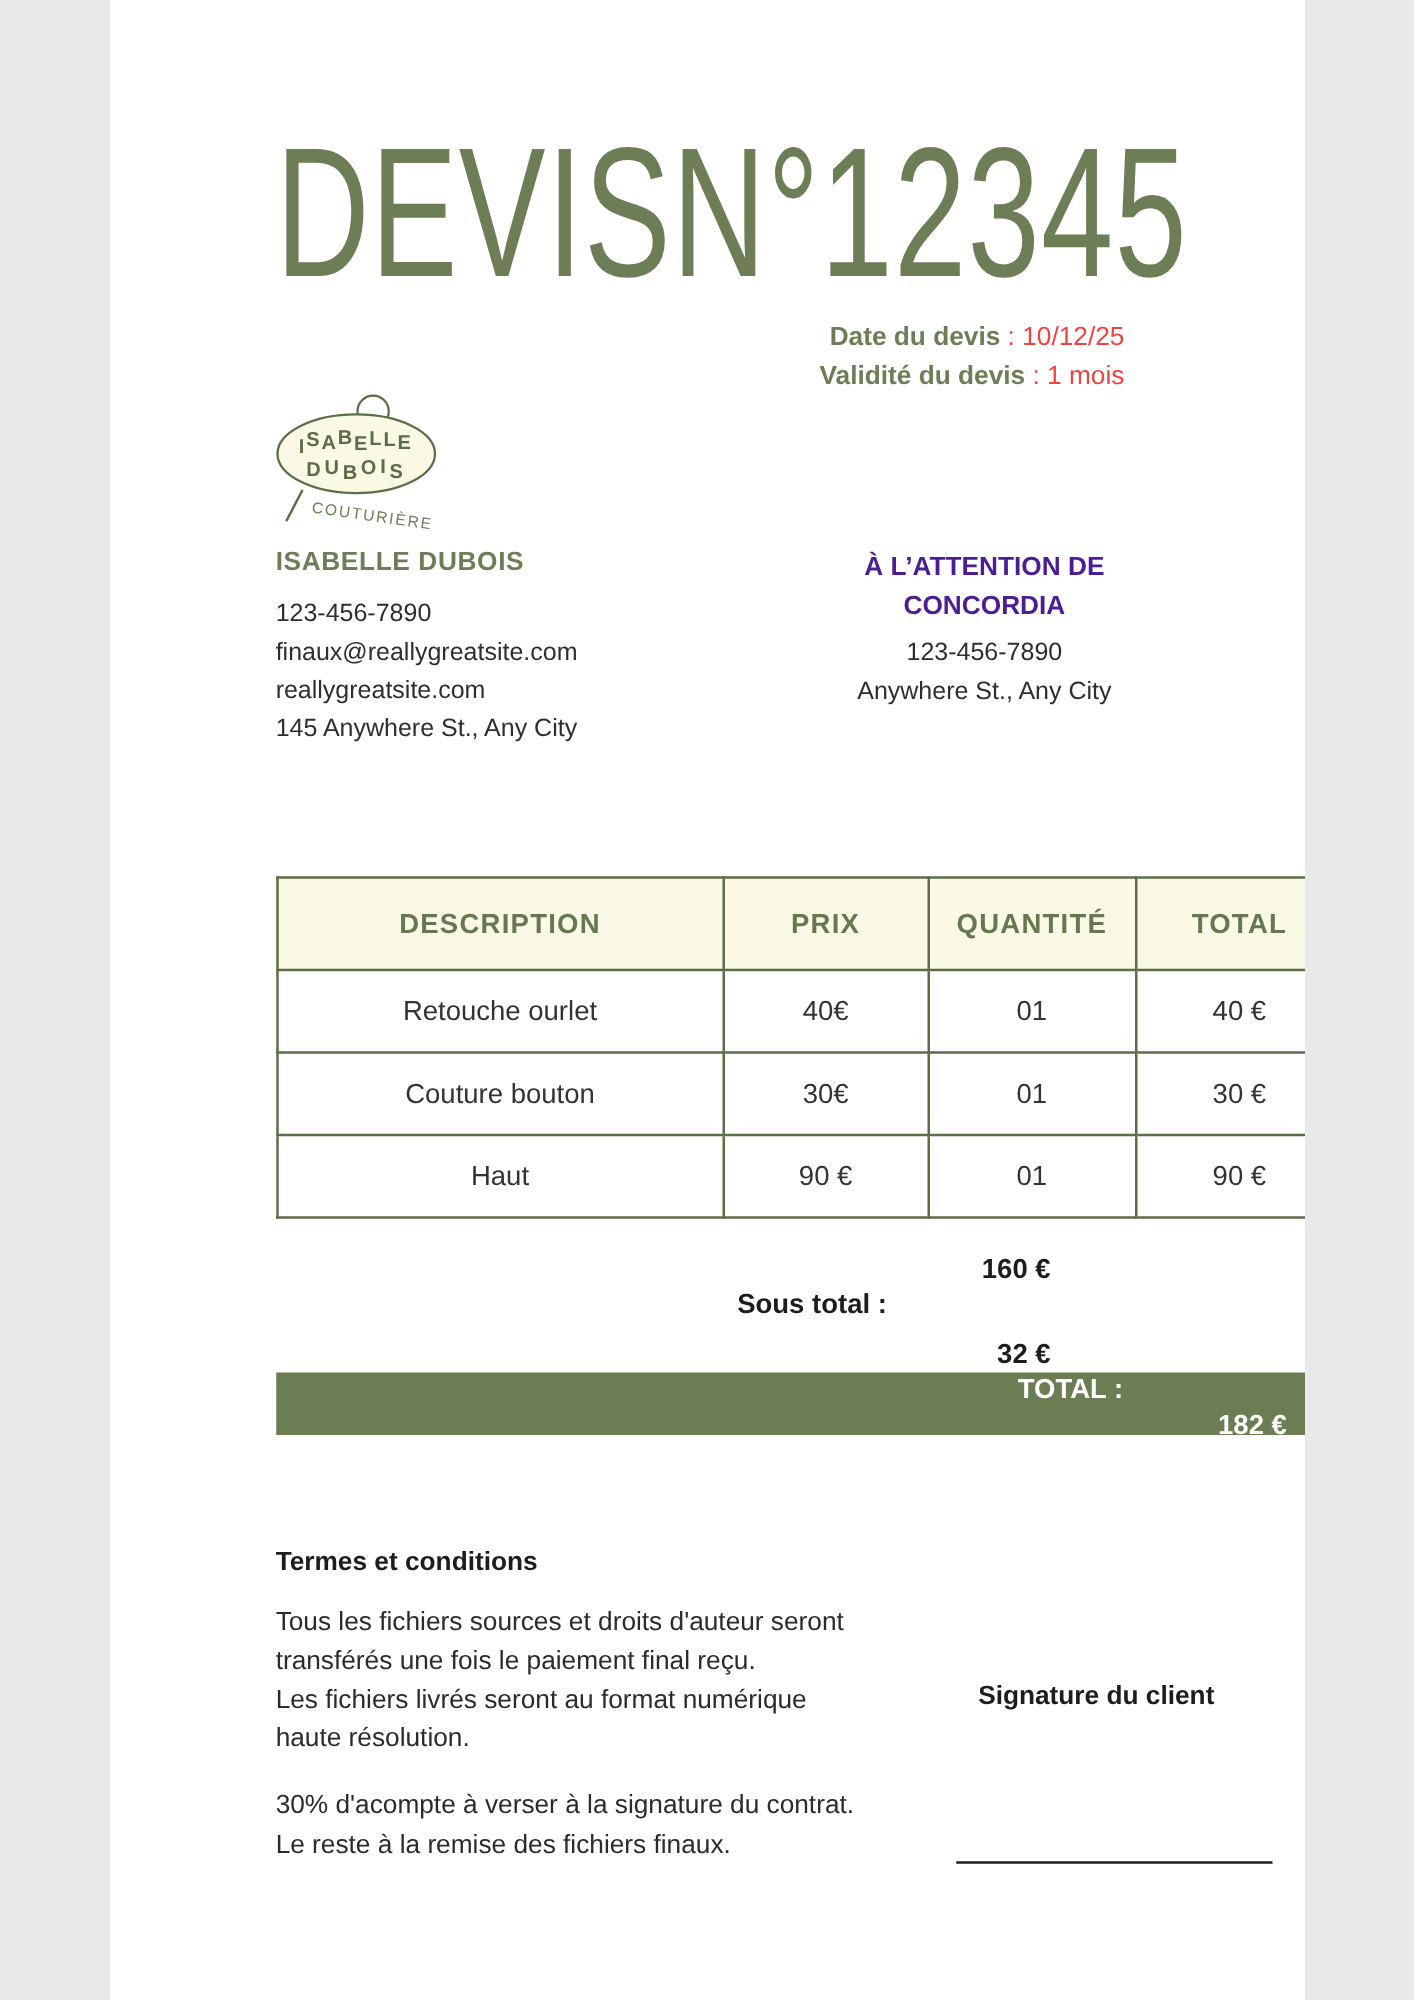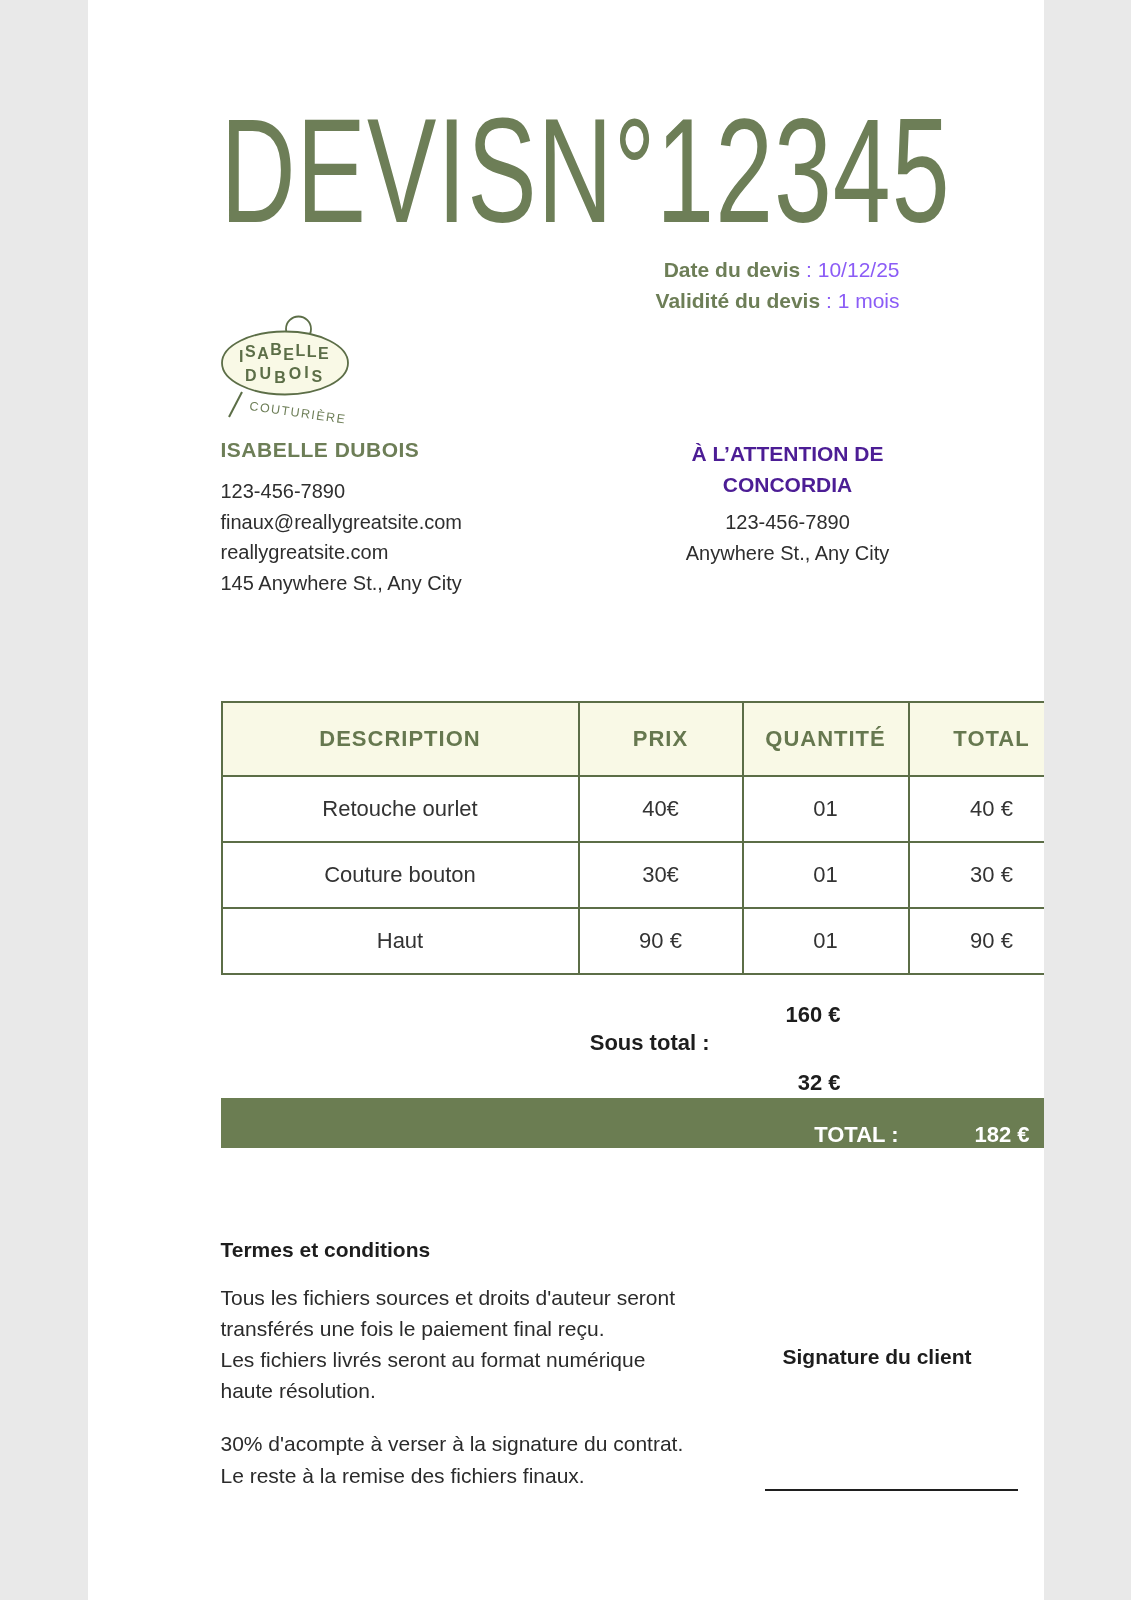--- a/index.html
+++ b/index.html
@@ -12,21 +12,21 @@
   }
   
   .title-row{ position:absolute; left:133px; right:144px; top:96px; height:150px;
     display:flex; justify-content:space-between; align-items:center; }
   .title-text{ font-size:104px; font-weight:400; color:#6d7e57; letter-spacing:1px;
     display:inline-block; transform:scaleY(1.42); white-space:nowrap; }
   
   .meta{ position:absolute; right:144px; top:254px; text-align:right;
     font-size:21px; line-height:31px; }
   .meta b{ color:#6d7e57; font-weight:700; }
-  .meta span{ color:#8b5cf6; }
+  .meta span{ color:#ef4444; }
   
   .sender{ position:absolute; left:133px; top:438px; }
   .sender-name{ font-size:21px; font-weight:700; color:#6d7e57; letter-spacing:.5px; }
   .sender-lines{ margin-top:14px; font-size:20px; line-height:30.5px; color:#2e2e2e; }
   .recipient{ position:absolute; right:131px; top:438px; width:250px; text-align:center; }
   .recipient-heading{ font-size:21px; font-weight:700; color:#4c1d95; line-height:31px; }
   .recipient-lines{ margin-top:7px; font-size:20px; line-height:30.5px; color:#2e2e2e; }
   
   table.items{ position:absolute; left:133px; top:701px; width:853px;
     border-collapse:collapse; table-layout:fixed; }
@@ -34,23 +34,23 @@
   table.items th{ height:74px; background:#f9f9e6; color:#66784f;
     font-size:22px; font-weight:700; letter-spacing:1px; }
   table.items td{ height:66px; font-size:22px; font-weight:400; color:#333333; }
   
   .totals{ position:absolute; right:203px; top:995px; width:346px; }
   .totals-row{ display:flex; justify-content:flex-end; line-height:40px;
     font-size:22px; font-weight:700; color:#1d1d1d; }
   .t-label{ flex:1; text-align:right;margin-top:28px; }
   .t-value{ width:131px; text-align:right; }
   .total-bar{ position:absolute; left:133px; top:1098px; width:853px; height:50px;
-    background:#6b7d52; display:flex; align-items:flex-end; justify-content:flex-end;
+    background:#6b7d52; display:flex; align-items:flex-start; justify-content:flex-end;
     padding-right:44px; color:#ffffff; font-size:22px; font-weight:700; }
-  .total-bar .t-value{ width:131px; }
+  .total-bar .t-value{ width:131px;margin-top:29px; }
   
   .terms-heading{ position:absolute; left:133px; top:1238px;
     font-size:21px; font-weight:700; color:#1d1d1d; }
   .terms-para1{ position:absolute; left:133px; top:1282px;
     font-size:21px; line-height:31px; color:#2b2b2b; }
   .terms-para2{ position:absolute; left:133px; top:1428px;
     font-size:21px; line-height:32px; color:#2b2b2b; }
   
   .signature-label{ position:absolute; left:695px; top:1345px;
     font-size:21px; font-weight:700; color:#1d1d1d;text-align:right; }

